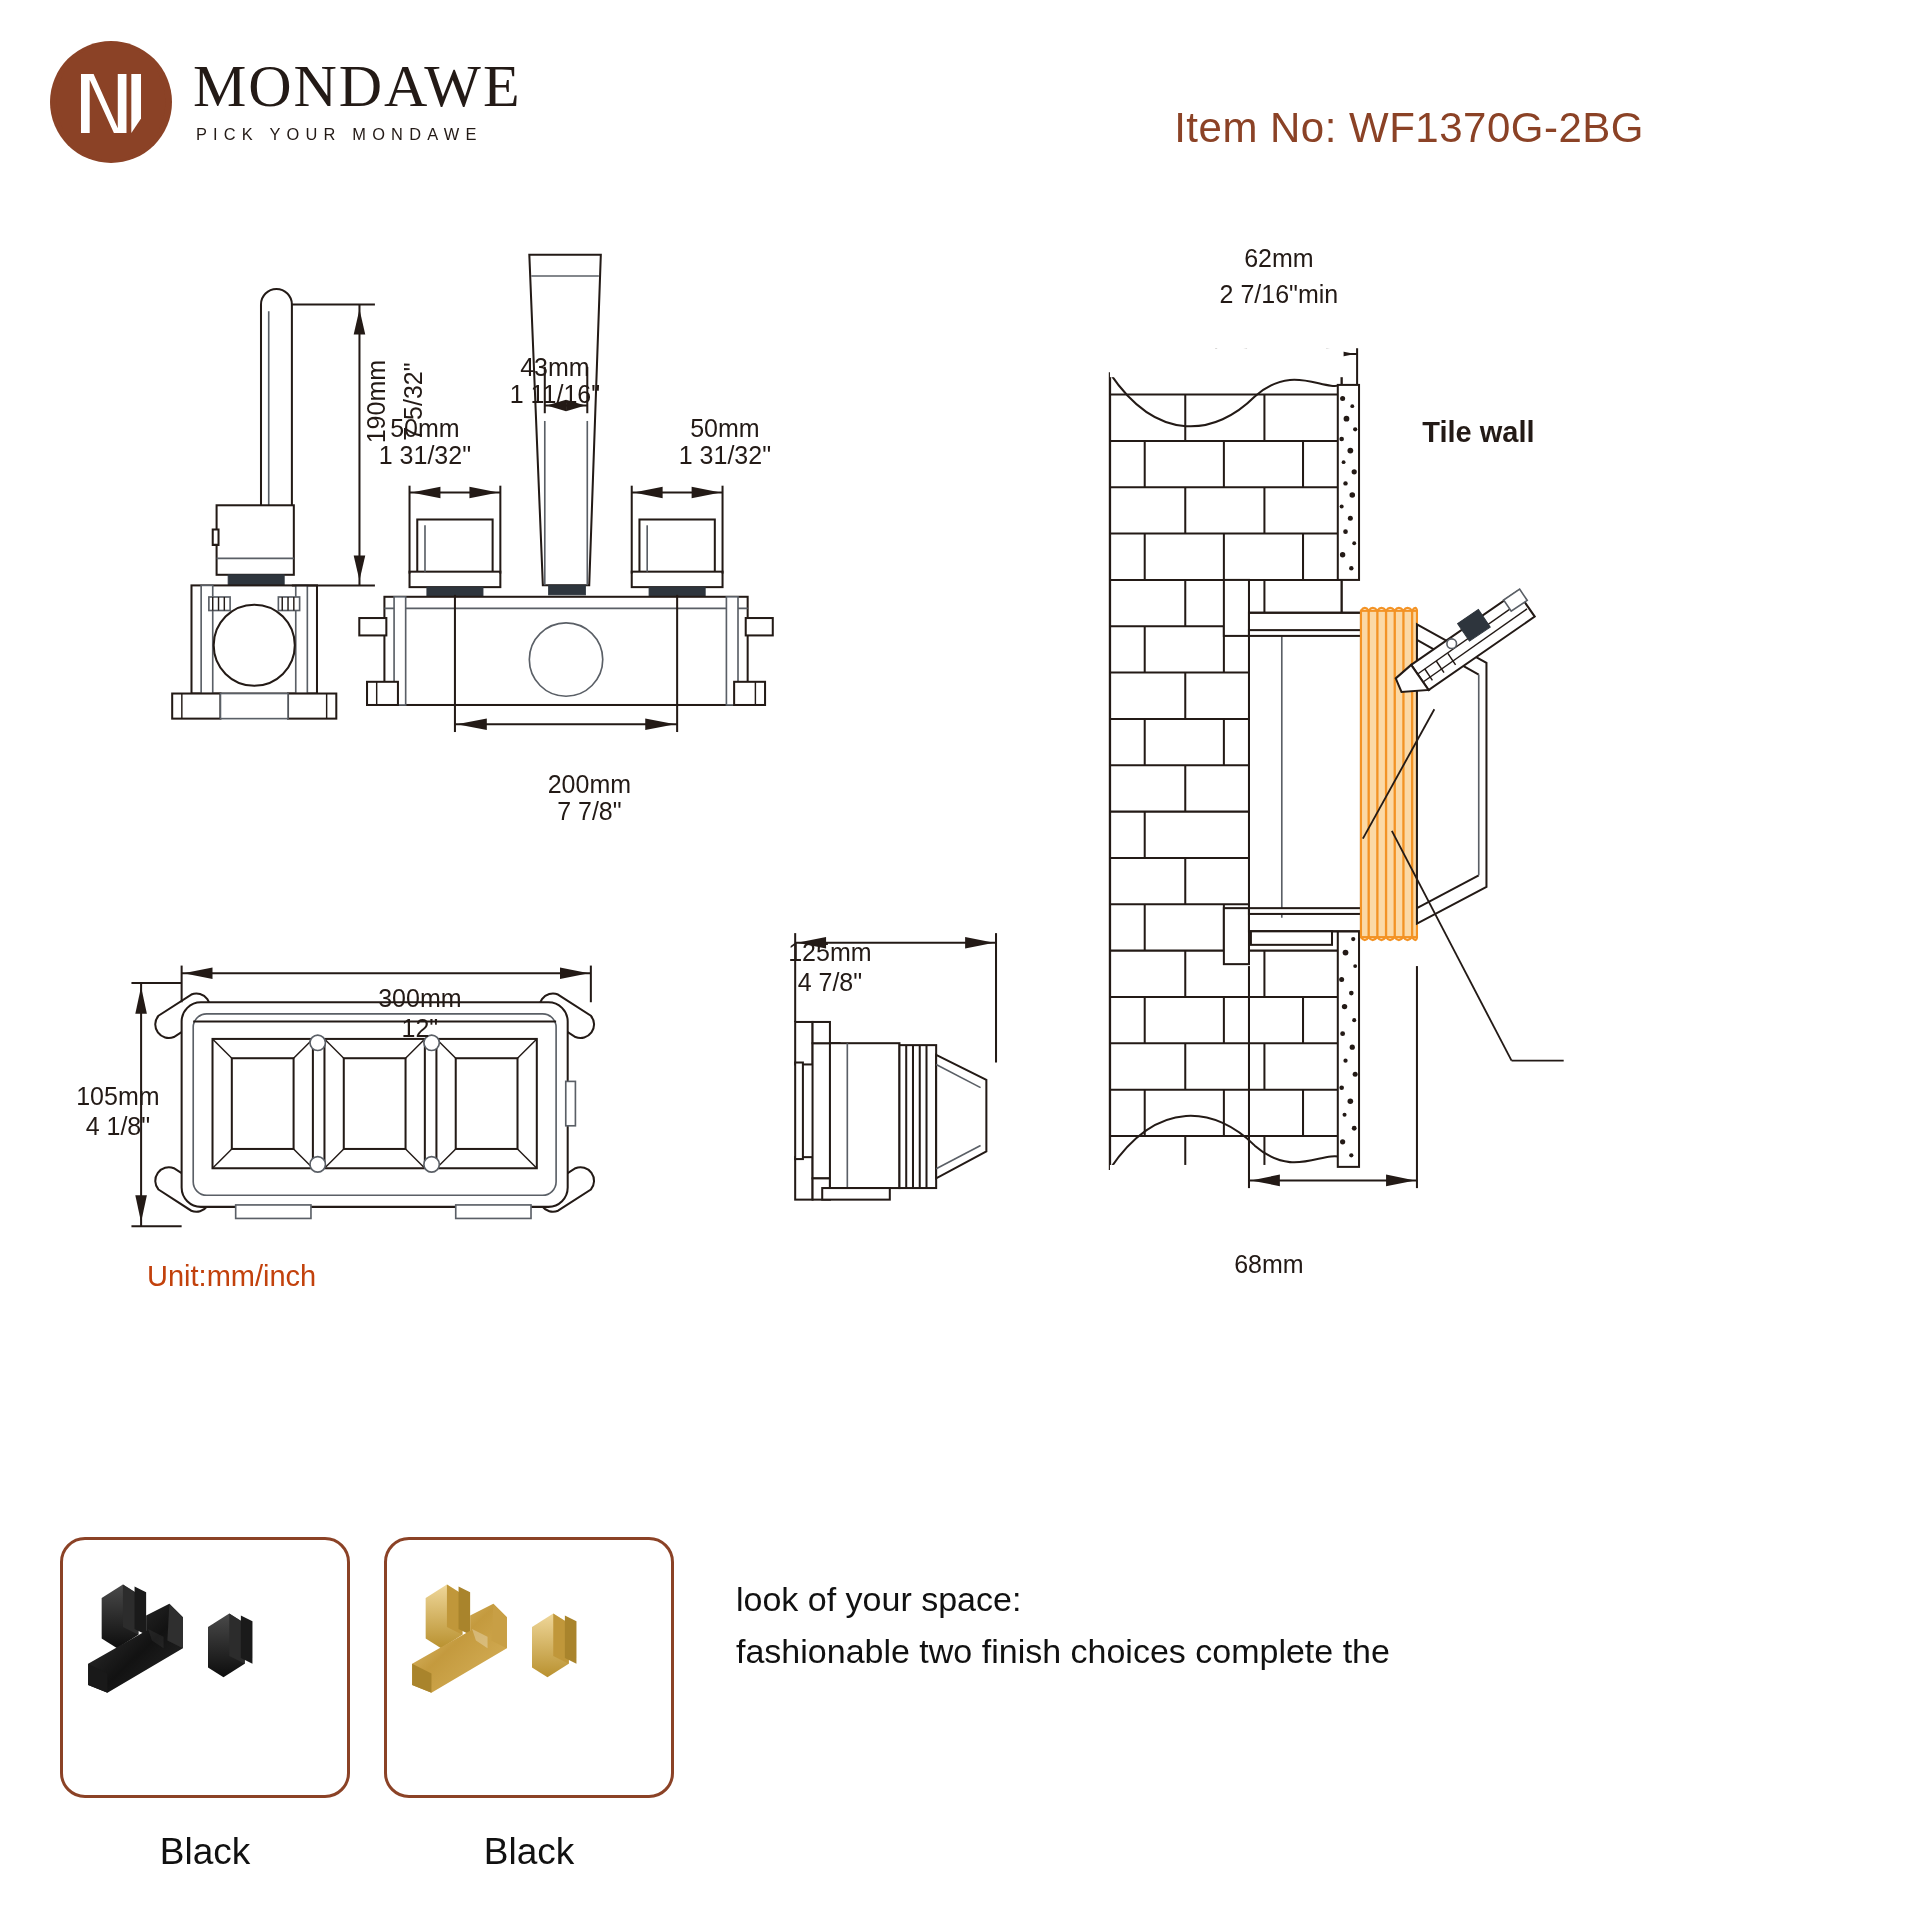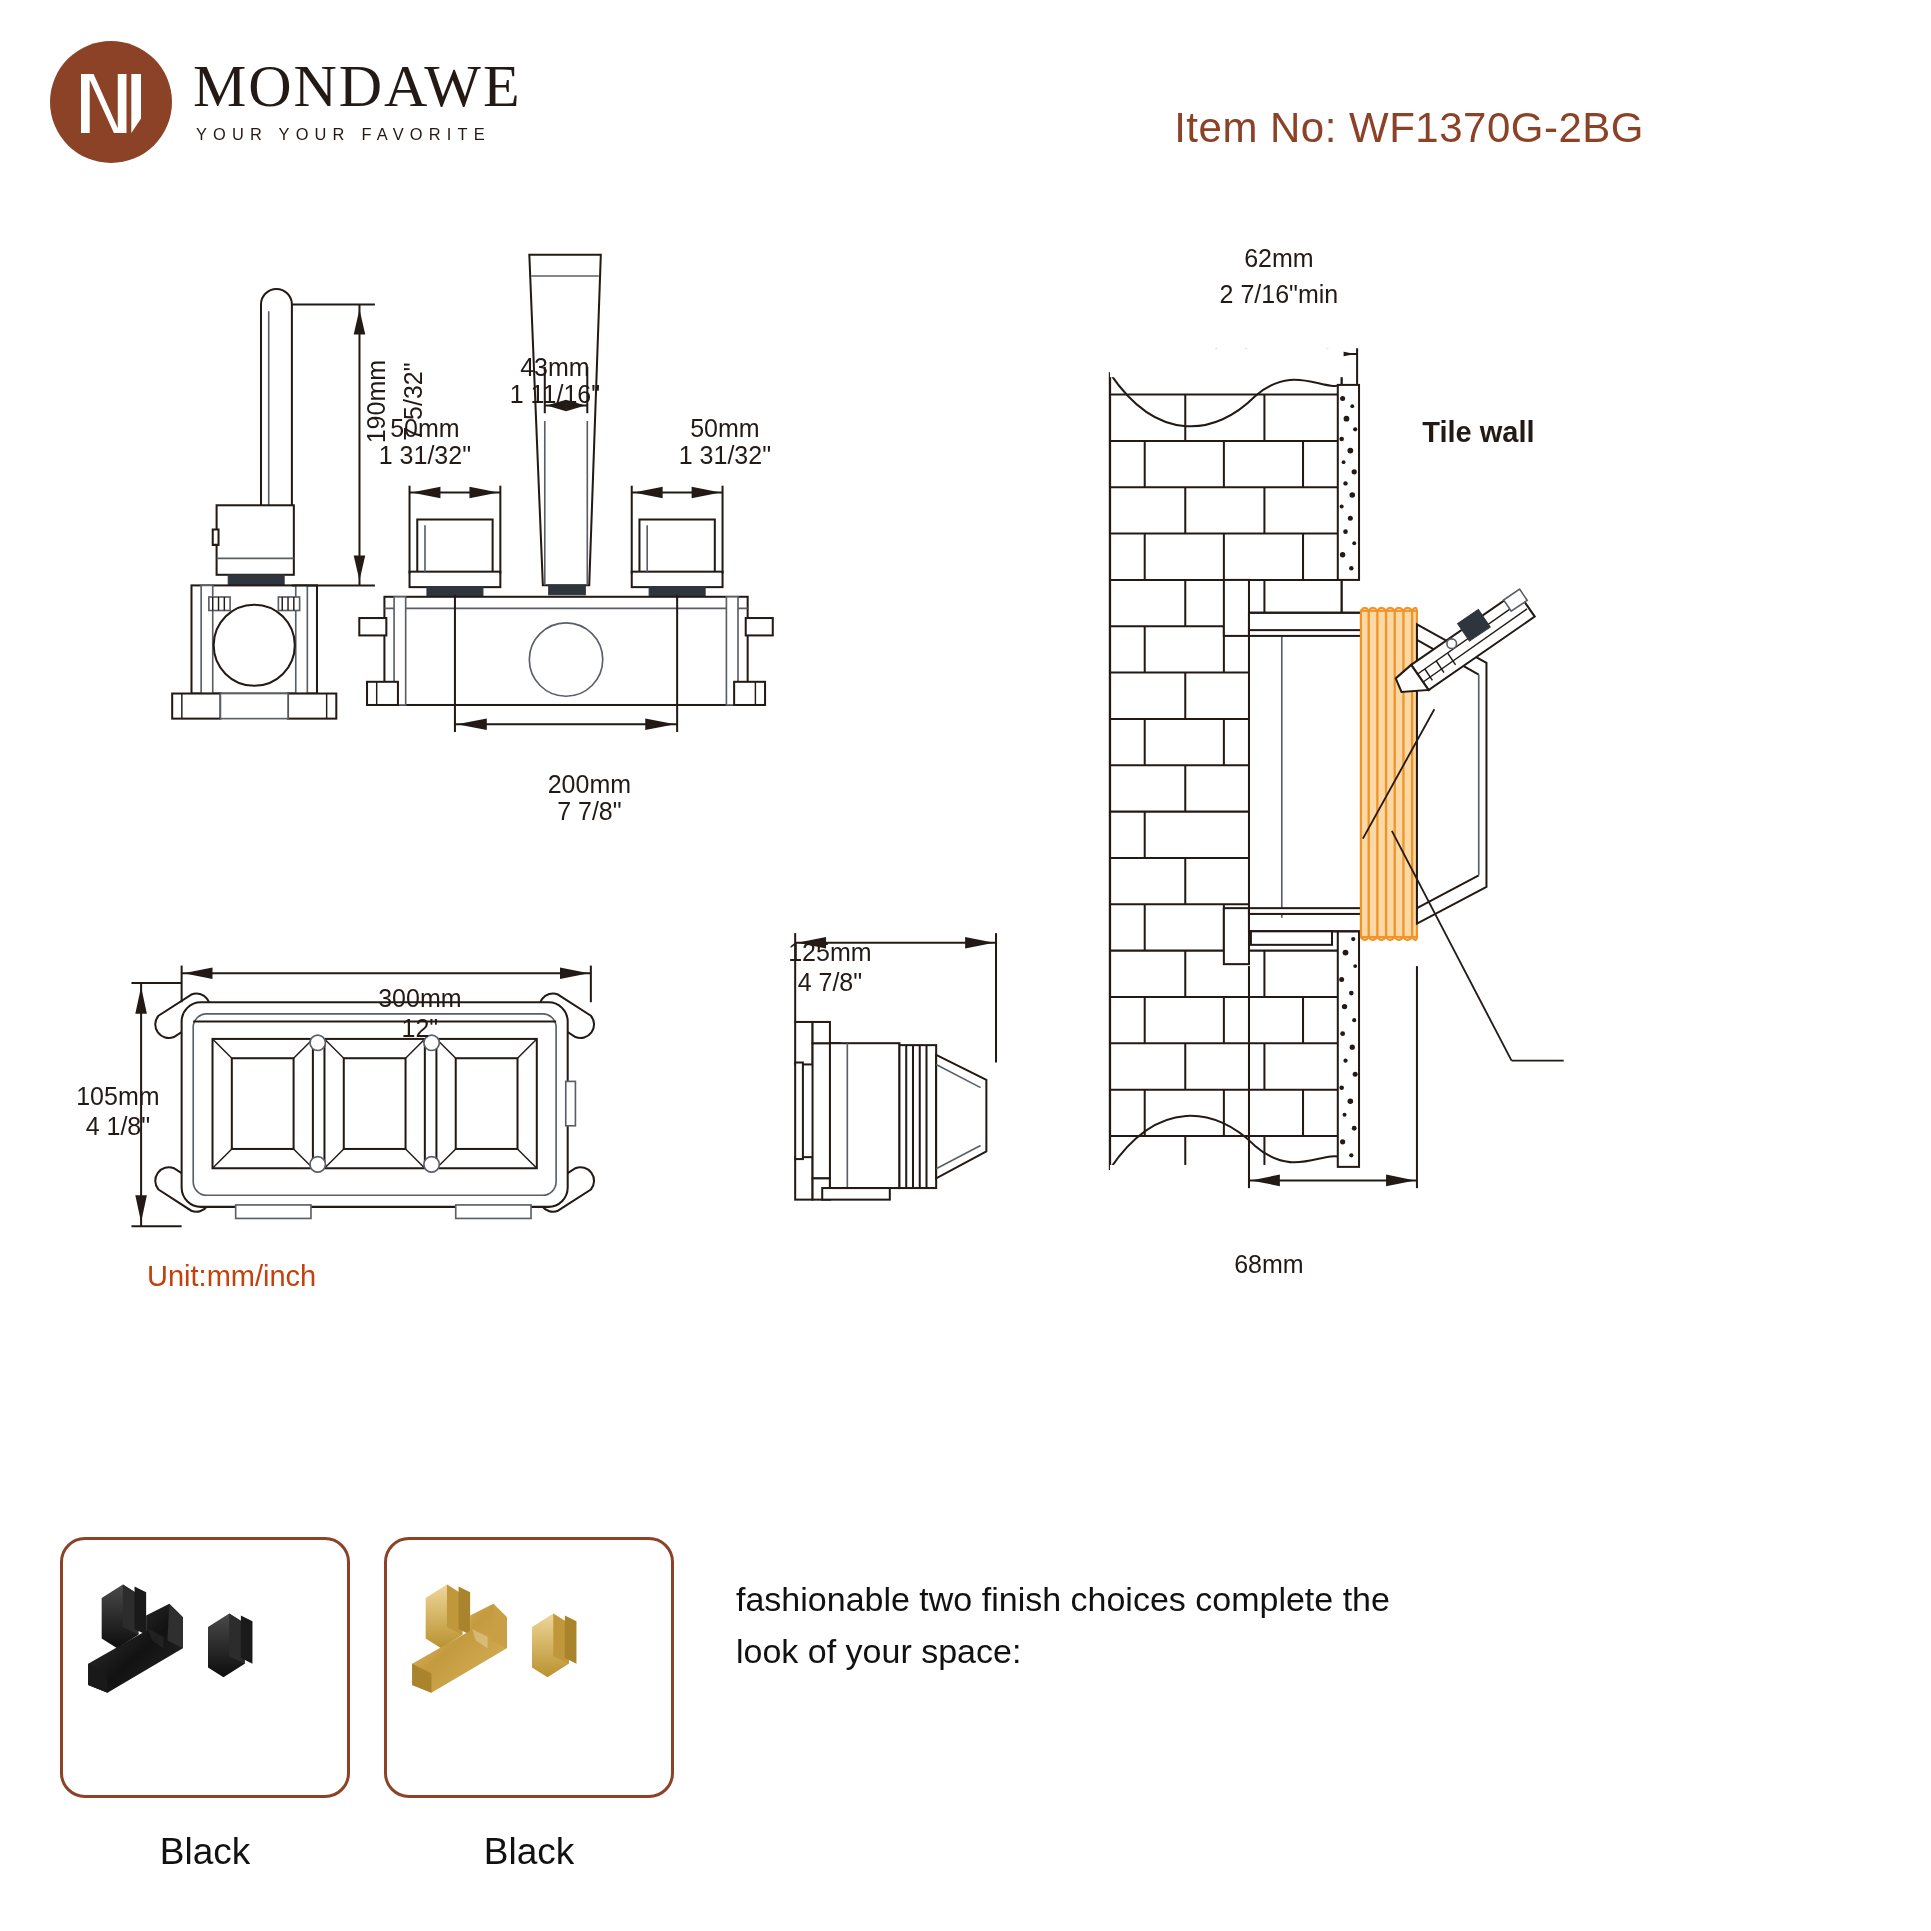--- a/index.html
+++ b/index.html
@@ -132,21 +132,21 @@
   <div id="header-logo">
     <div class="logo-mark">
       <svg width="122" height="122" viewBox="0 0 126 126">
         <ellipse cx="63" cy="63" rx="56" ry="61" fill="#8B4226"></ellipse>
         <path d="M32 34 L45 34 L70 90 L70 34 L79 34 L79 95 L66 95 L41 40 L41 95 L32 95 Z" fill="#ffffff"></path>
         <path d="M84 34 L94 34 L94 80 L84 95 Z" fill="#ffffff"></path>
       </svg>
     </div>
     <div class="logo-word">
       <div class="logo-name">MONDAWE</div>
-      <div class="logo-tag">YOUR YOUR FAVORITE</div>
+      <div class="logo-tag">PICK YOUR MONDAWE</div>
     </div>
   </div>
 
   <div id="item-no">Item No: WF1370G-2BG</div>
 
   <svg class="draw" style="left:145px; top:290px;" width="483" height="502" viewBox="0 0 500 520">
 
     <path class="fillw" d="M120 15 a16 16 0 0 1 32 0 L152 225 L120 225 Z"></path>
     <line class="ln-h" x1="128" y1="22" x2="128" y2="225"></line>
 
@@ -639,18 +639,18 @@
         <path d="M172 76 L188 86 L188 128 L172 120 Z" fill="#C0973A"></path>
         <path d="M184 78 L196 84 L196 128 L184 122 Z" fill="#A9842C"></path>
       </g>
     </svg>
   </div>
   <div class="swatch-label" style="left:384px; top:1831px;">
     <span>Black</span>
   </div>
 
   <div id="finish-text">
+    <div>look of your space:</div>
     <div>fashionable two finish choices complete the</div>
-    <div>look of your space:</div>
   </div>
 
 </div>
 
 
 </body></html>

